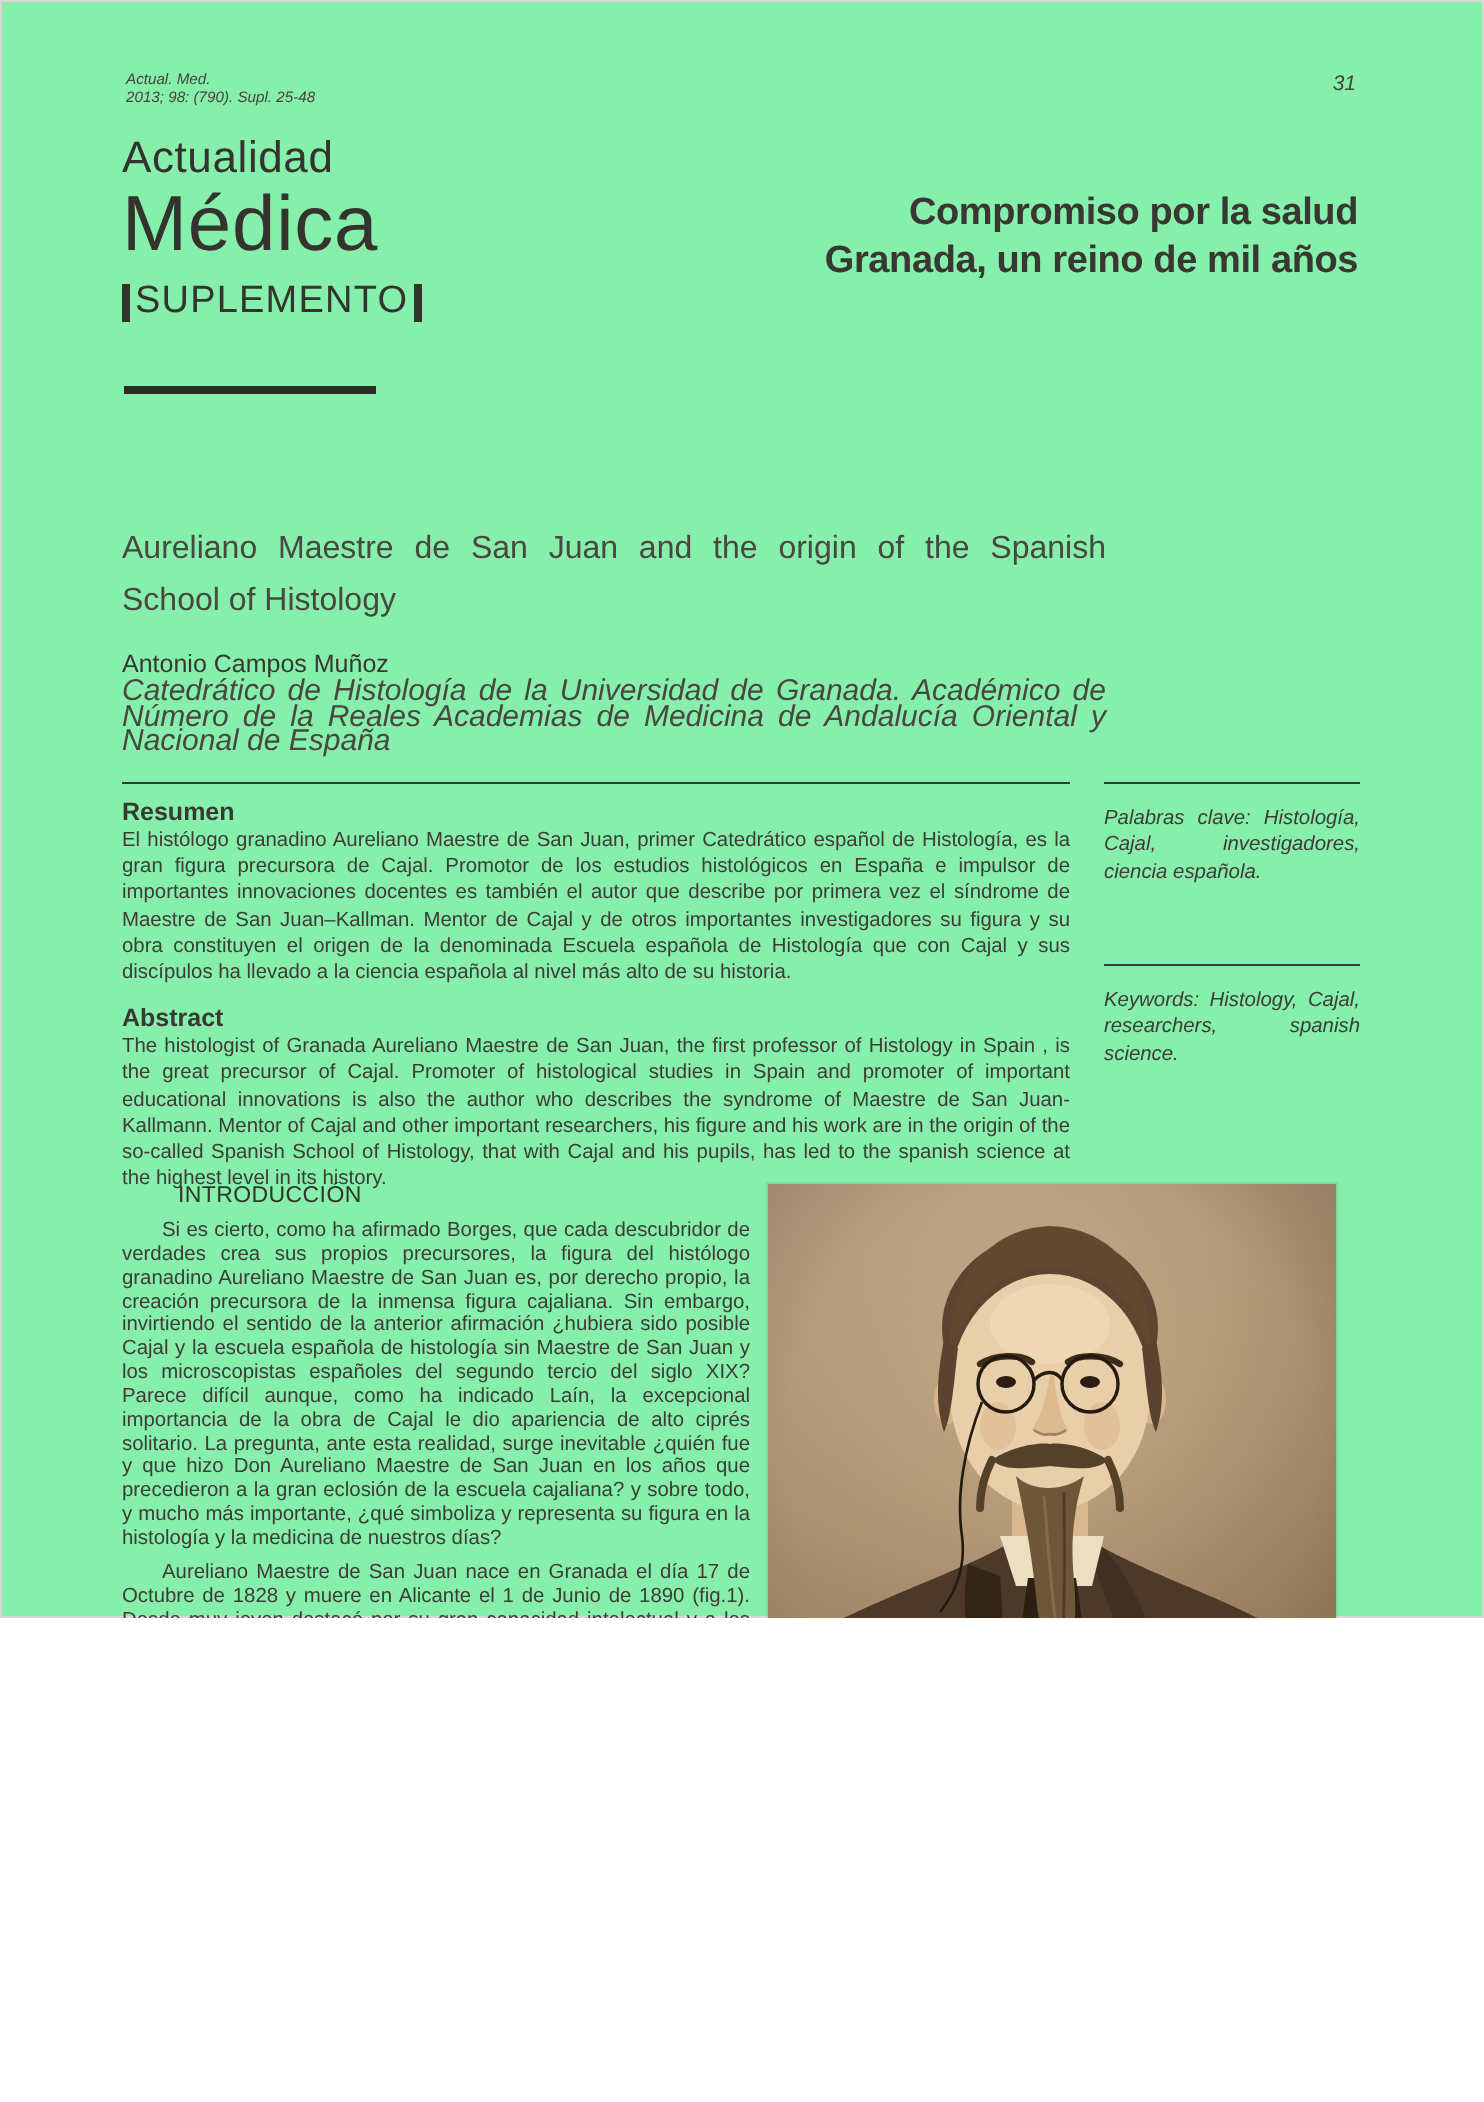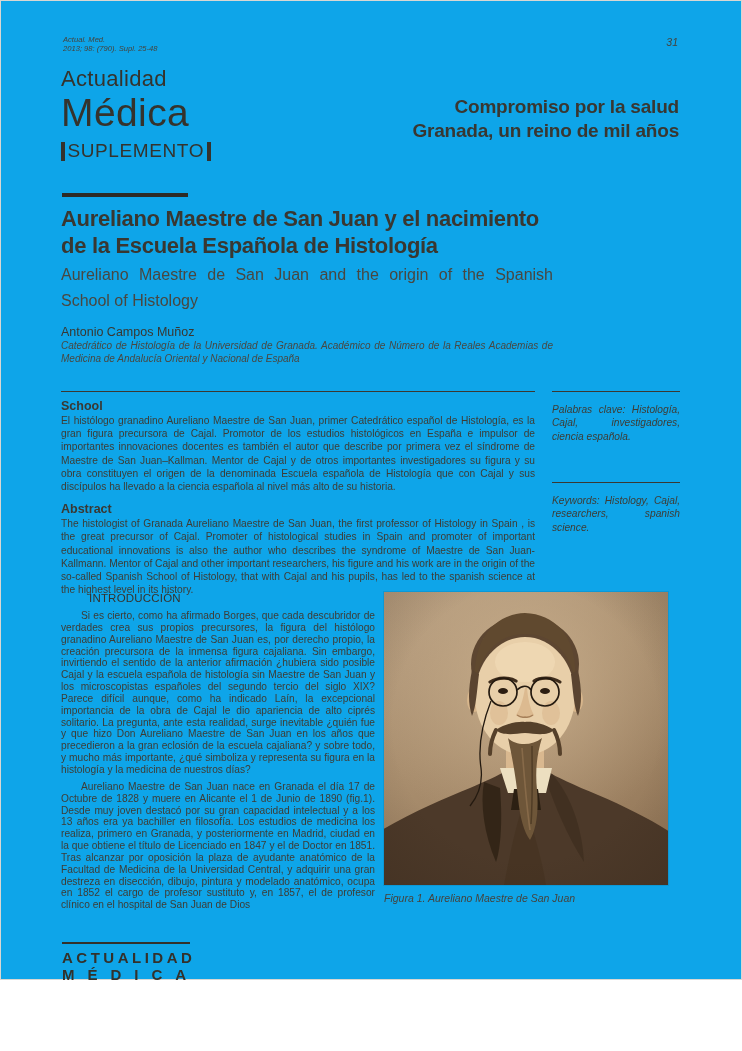--- a/index.html
+++ b/index.html
@@ -1,17 +1,17 @@
 <!DOCTYPE html>
 <html><head>
 <meta charset="utf-8">
 <style>
   html,body{margin:0;padding:0;background:#ffffff;}
   .page{
-    position:relative;width:742px;height:980px;background:#0ea5e9;
+    position:relative;width:742px;height:809px;background:#86efac;
     font-family:"Liberation Sans",sans-serif;color:#3a3832;overflow:hidden;
     box-shadow:inset 0 0 0 1px #d8d7d3;
   }
   .abs{position:absolute;}
 
   
   #journal-meta{left:63px;top:35px;font-size:7.6px;line-height:9.2px;font-style:italic;color:#45433d;}
   #page-number{right:64px;top:36px;font-size:10.5px;font-style:italic;color:#45433d;}
   #brand{left:61px;top:66px;color:#35332d;}
   .brand-l1{font-size:22px;line-height:26px;letter-spacing:.3px;}
@@ -22,21 +22,21 @@
   #campaign{right:63px;top:95px;text-align:right;font-size:19px;font-weight:bold;line-height:23.5px;letter-spacing:-.2px;color:#393731;}
 
   
   #title-rule{left:62px;top:193px;width:126px;height:4px;background:#2d2b26;}
   #article-title{left:61px;top:206px;width:520px;font-size:22px;font-weight:bold;line-height:26.5px;letter-spacing:-.3px;color:#393731;}
   #article-title span{display:block;white-space:nowrap;}
   #article-subtitle{left:61px;top:262px;width:492px;font-size:16px;line-height:25.5px;color:#494740;}
   #article-subtitle .jl{display:block;text-align-last:justify;text-align:center;}
   #article-subtitle .nl{display:block;}
   #author{left:61px;top:325px;font-size:12.5px;color:#393731;}
-  #affiliation{left:61px;top:340px;width:492px;font-size:10px;line-height:12.6px;font-style:italic;text-align:justify;color:#494740;}
+  #affiliation{left:61px;top:340px;width:492px;font-size:15px;line-height:12.6px;font-style:italic;text-align:justify;color:#494740;}
 
   
   .rule{border-top:1.6px solid #3a3832;}
   #abstracts-main{left:61px;top:391px;width:474px;}
   #abstracts-main .rule{margin-bottom:7px;}
   .sec-h{font-size:12.5px;font-weight:bold;line-height:14px;}
   .abs-txt{font-size:10.2px;line-height:13.2px;text-align:justify;color:#3e3c35;margin-top:1px;}
   #abstract-sub{margin-top:9px;}
   #sidebar-palabras{left:552px;top:391px;width:128px;}
   #sidebar-keywords{left:552px;top:482px;width:128px;}
@@ -82,34 +82,30 @@
       <span class="vbar"></span>
     </div>
   </div>
 
   <div class="abs" id="campaign">
     <div>Compromiso por la salud</div>
     <div>Granada, un reino de mil años</div>
   </div>
 
   <div class="abs" id="title-rule"></div>
-  <h1 class="abs" id="article-title" style="margin:0">
-    <span>Aureliano Maestre de San Juan y el nacimiento</span>
-    <span>de la Escuela Española de Histología</span>
-  </h1>
   <div class="abs" id="article-subtitle">
     <span class="jl">Aureliano Maestre de San Juan and the origin of the Spanish</span>
     <span class="nl">School of Histology</span>
   </div>
   <div class="abs" id="author">Antonio Campos Muñoz</div>
   <div class="abs" id="affiliation">Catedrático de Histología de la Universidad de Granada. Académico de Número de la Reales Academias de Medicina de Andalucía Oriental y Nacional de España</div>
 
   <div class="abs" id="abstracts-main">
     <div class="rule"></div>
-    <div class="sec-h">School</div>
+    <div class="sec-h">Resumen</div>
     <div class="abs-txt">El histólogo granadino Aureliano Maestre de San Juan, primer Catedrático español de Histología, es la gran figura precursora de Cajal. Promotor de los estudios histológicos en España e impulsor de importantes innovaciones docentes es también el autor que describe por primera vez el síndrome de Maestre de San Juan–Kallman. Mentor de Cajal y de otros importantes investigadores su figura y su obra constituyen el origen de la denominada Escuela española de Histología que con Cajal y sus discípulos ha llevado a la ciencia española al nivel más alto de su historia.</div>
     <div id="abstract-sub">
       <div class="sec-h">Abstract</div>
       <div class="abs-txt">The histologist of Granada Aureliano Maestre de San Juan, the first professor of Histology in Spain , is the great precursor of Cajal. Promoter of histological studies in Spain and promoter of important educational innovations is also the author who describes the syndrome of Maestre de San Juan-Kallmann. Mentor of Cajal and other important researchers, his figure and his work are in the origin of the so-called Spanish School of Histology, that with Cajal and his pupils, has led to the spanish science at the highest level in its history.</div>
     </div>
   </div>
 
   <div class="abs" id="sidebar-palabras">
     <div class="rule"></div>
     <div class="side-txt">Palabras clave: Histología, Cajal, investigadores, ciencia española.</div>

